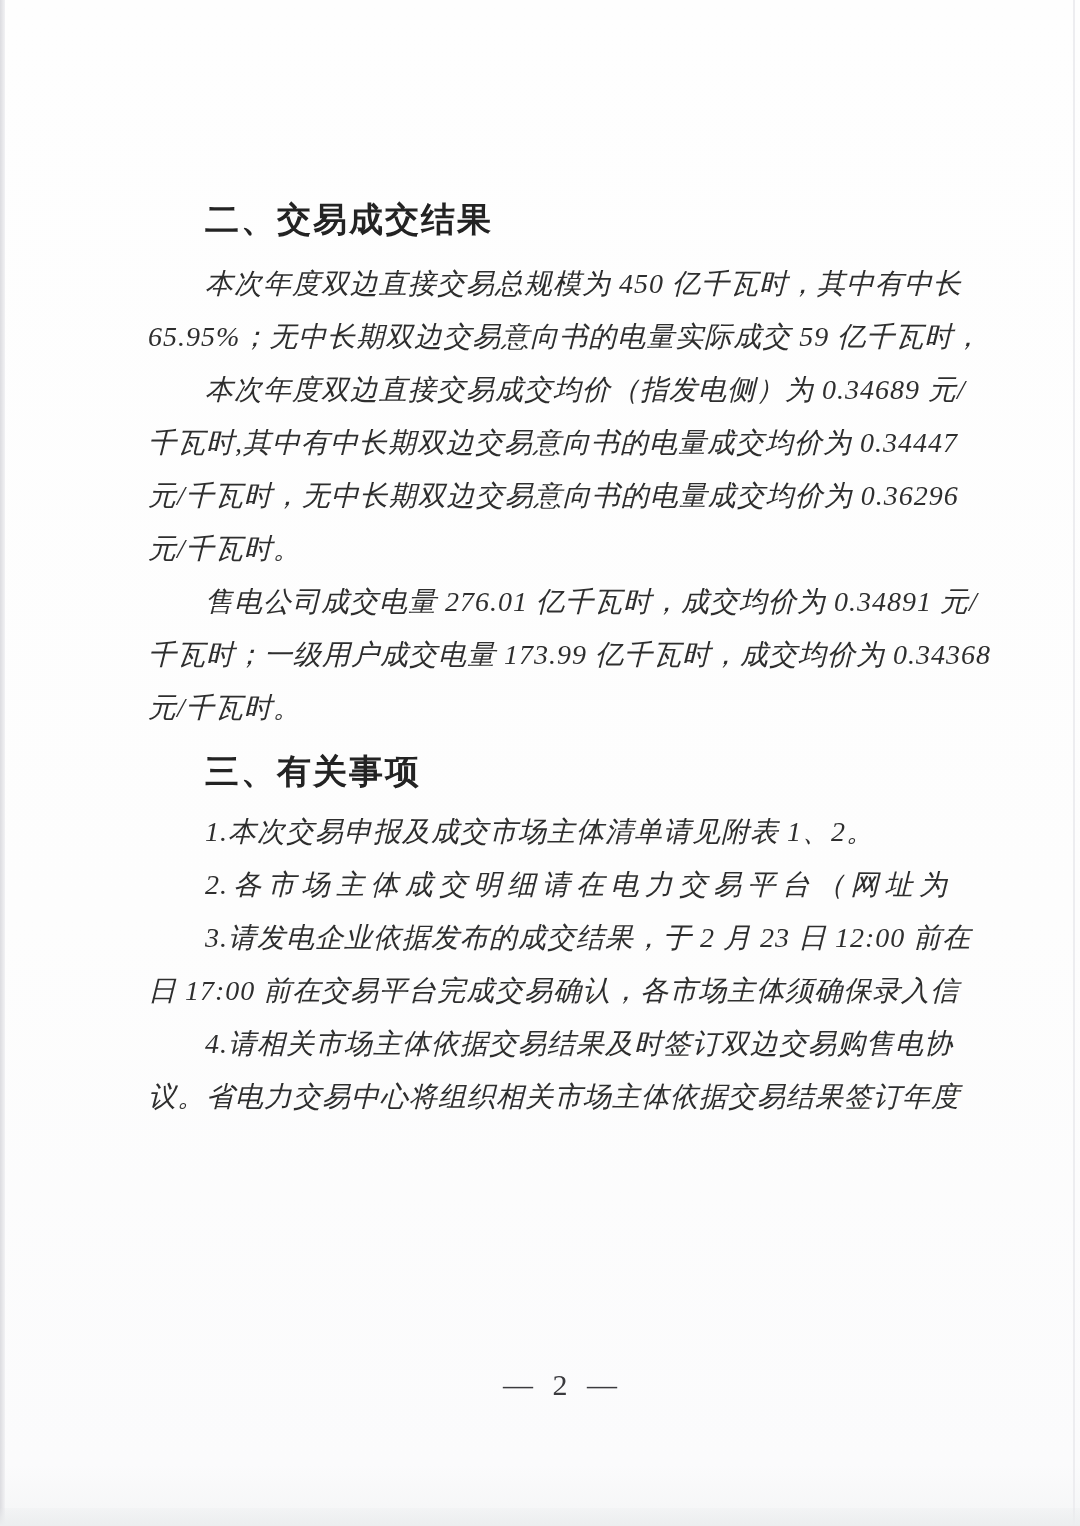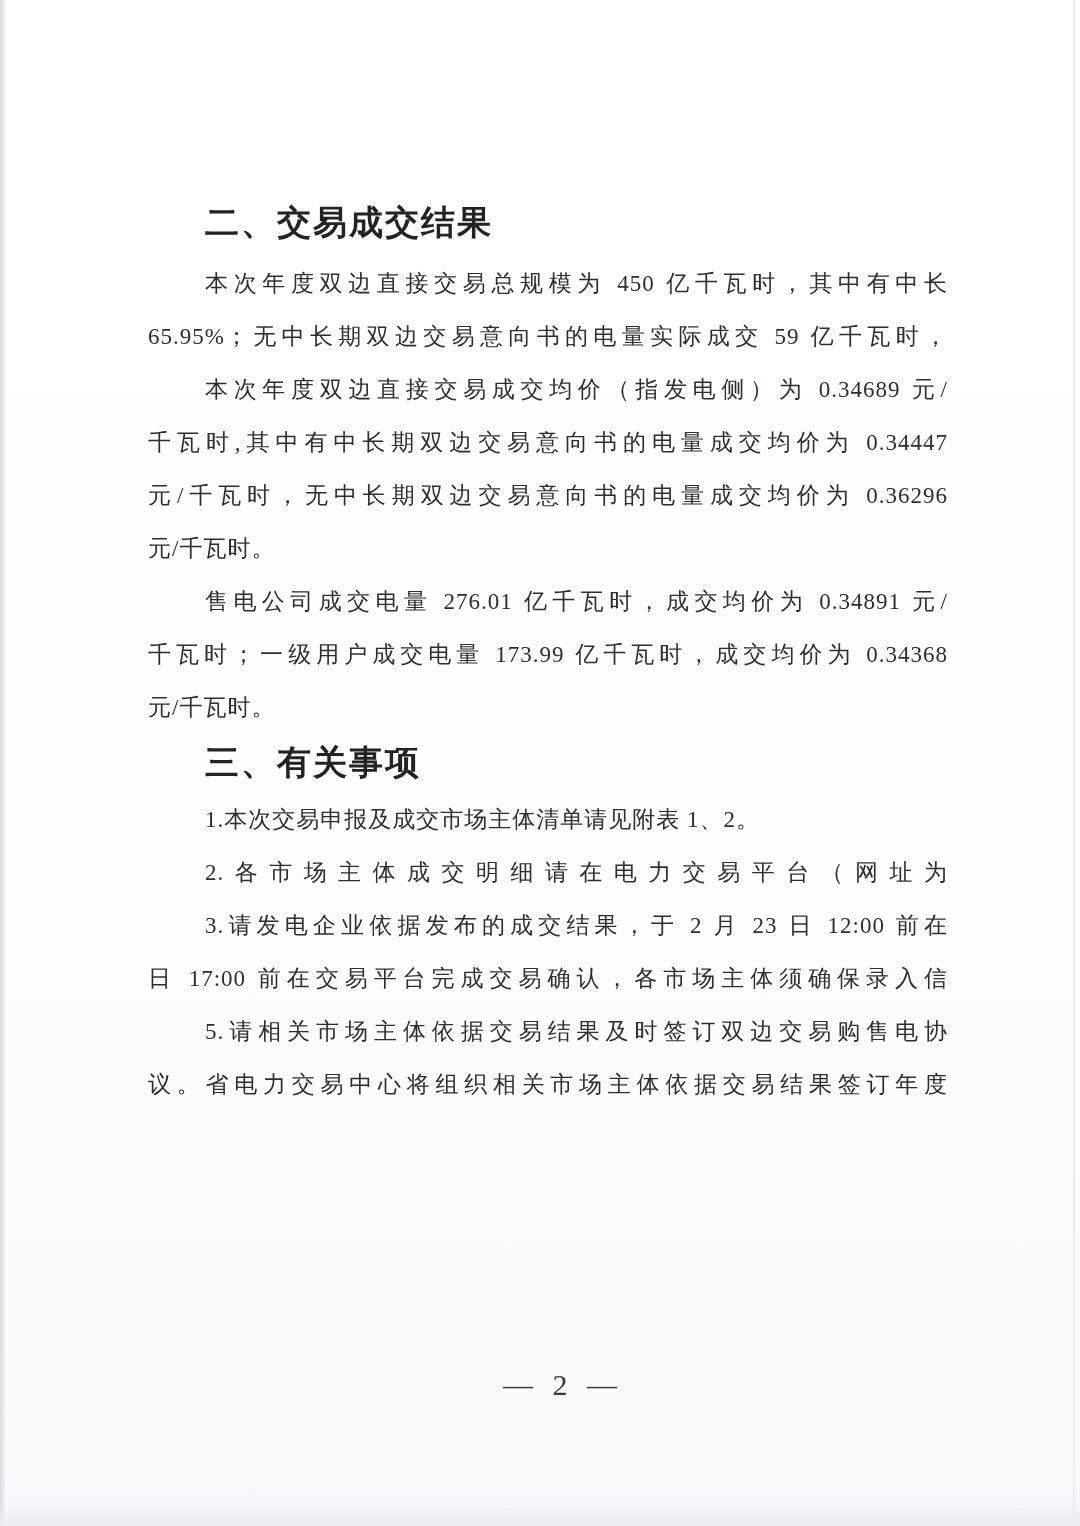--- a/index.html
+++ b/index.html
@@ -41,40 +41,41 @@
     background: linear-gradient(180deg, rgba(225,227,229,0.15), #eceeef);
   }
   .content {
     position: absolute;
     left: 148px;
     top: 196px;
     width: 800px;
     color: #2e2e2e;
   }
   .heading {
-    font-family: Liberation Serif, serif;
+    font-family: Liberation Mono, monospace;
     font-weight: 700;
     font-size: 34px;
     line-height: 53px;
     color: #232323;
     text-indent: 57px;
     letter-spacing: 2px;
     margin: 0 0 8px 0;
   }
   .heading.second {
-    margin-top: 2px;
+    margin-top: 14px;
     margin-bottom: 4px;
   }
   .line {
-    font-size: 23px;
+    font-size: 28px;
     line-height: 53px;
     text-align: justify;
     text-align-last: justify;
     letter-spacing: 1px;
     white-space: nowrap;
+    font-style: italic;
   }
   .line.no-just {
     text-align-last: left;
     white-space: normal;
   }
   .line.indent {
     text-indent: 57px;
   }
   .footer {
     position: absolute;
@@ -113,19 +114,19 @@
 
     <h2 class="heading second">三、有关事项</h2>
 
     <div class="line indent no-just">1.本次交易申报及成交市场主体清单请见附表 1、2。</div>
 
     <div class="line indent">2.各市场主体成交明细请在电力交易平台（网址为</div>
 
     <div class="line indent">3.请发电企业依据发布的成交结果，于 2 月 23 日 12:00 前在</div>
     <div class="line">日 17:00 前在交易平台完成交易确认，各市场主体须确保录入信</div>
 
-    <div class="line indent">5.请相关市场主体依据交易结果及时签订双边交易购售电协</div>
+    <div class="line indent">4.请相关市场主体依据交易结果及时签订双边交易购售电协</div>
     <div class="line">议。省电力交易中心将组织相关市场主体依据交易结果签订年度</div>
 
   </div>
 
   <div class="footer">— 2 —</div>
 </div>
 
 </body></html>

